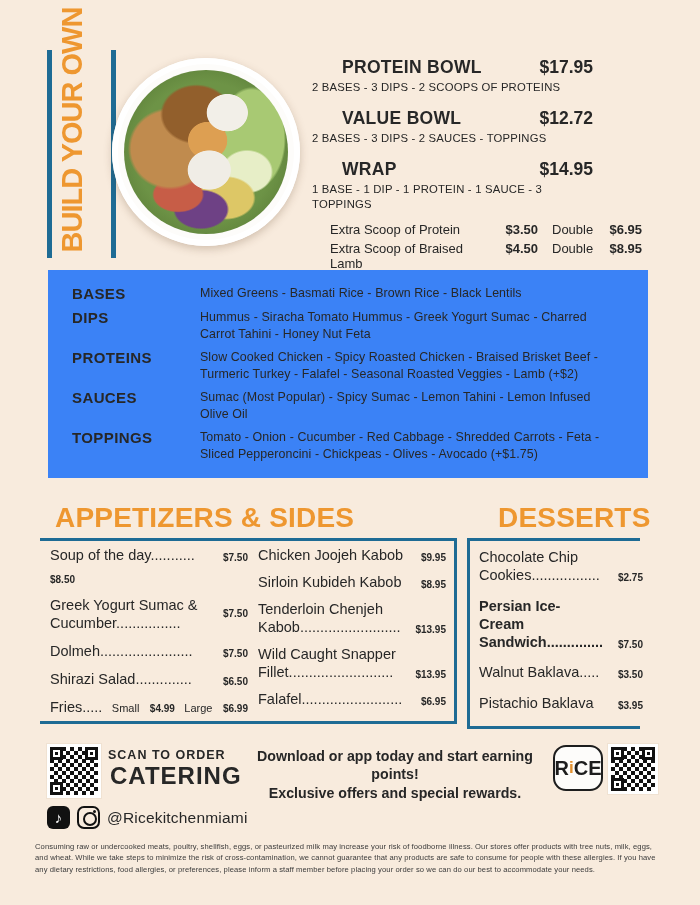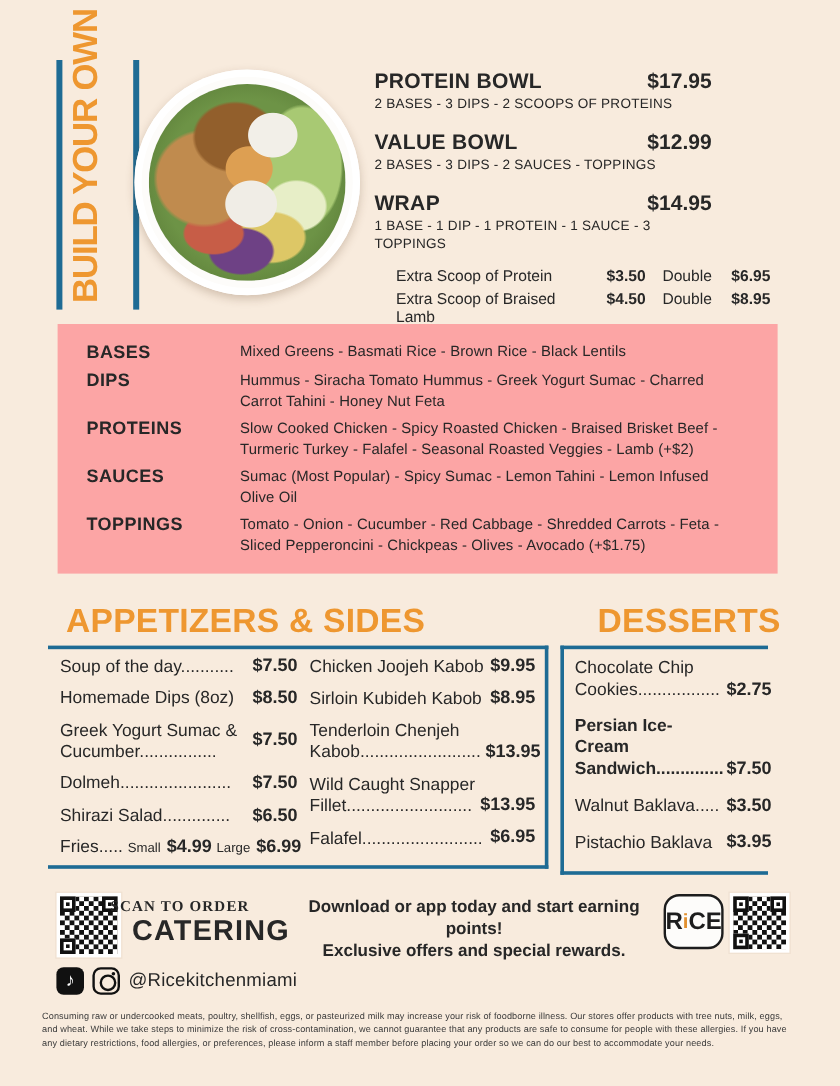--- a/index.html
+++ b/index.html
@@ -34,65 +34,65 @@
       radial-gradient(36px 30px at 44% 27%, #925F2C 92%, rgba(0,0,0,0) 100%),
       radial-gradient(42px 41px at 28% 48%, #C08B4E 92%, rgba(0,0,0,0) 100%),
       radial-gradient(26px 18px at 33% 76%, #C75D47 92%, rgba(0,0,0,0) 100%),
       radial-gradient(28px 20px at 47% 85%, #6E4185 92%, rgba(0,0,0,0) 100%),
       radial-gradient(30px 22px at 62% 78%, #DDC766 92%, rgba(0,0,0,0) 100%),
       radial-gradient(26px 22px at 75% 62%, #E7EEC7 92%, rgba(0,0,0,0) 100%),
       radial-gradient(34px 52px at 78% 42%, #A8C973 94%, rgba(0,0,0,0) 100%),
       radial-gradient(circle at 50% 50%, #6D9346 60%, #50702F 100%);
   }
   .byo-menu { position:absolute; left:312px; top:57px; width:281px; }
-  .byo-row { display:flex; justify-content:space-between; align-items:baseline; margin-top:13px; }
+  .byo-row { display:flex; justify-content:space-between; align-items:baseline; margin-top:13px;margin-left:30px; }
   .byo-row:first-child { margin-top:0; }
   .byo-name { font-size:17.5px; font-weight:bold; letter-spacing:.3px; }
   .byo-price { font-size:17.5px; font-weight:bold; }
   .byo-desc { font-size:11.3px; line-height:1.32; letter-spacing:.2px; margin-top:2px; }
   .extras { position:absolute; left:330px; top:222px; width:300px;
     display:grid; grid-template-columns:162px 40px 50px 42px; column-gap:6px; row-gap:4px;
     font-size:13px; }
   .extras .price { font-weight:bold; text-align:right; }
   .extras .dbl { padding-left:8px; }
 
   
   .panel {
     position:absolute; left:48px; top:270px; width:600px; height:208px;
-    background:#fca5a5; display:flex; flex-direction:column; justify-content:space-around;
+    background:#3b82f6; display:flex; flex-direction:column; justify-content:space-around;
     padding:12px 0;
   }
   .prow { display:flex; }
   .prow .plabel { width:152px; padding-left:24px; font-weight:bold; font-size:15px; letter-spacing:.4px; }
   .prow .pdesc { width:420px; font-size:12.4px; line-height:1.35; letter-spacing:.1px; }
 
   
   .sec-title { position:absolute; font-size:28px; font-weight:bold; color:#EE9730; letter-spacing:.2px; }
 
   
   .hline { position:absolute; height:3px; background:#1E6B94; }
   .vline { position:absolute; width:3px; background:#1E6B94; }
 
   
   .mcol { position:absolute; display:flex; flex-direction:column; justify-content:space-between; }
   .mrow { display:flex; justify-content:space-between; align-items:flex-end; gap:4px; font-size:14.5px; line-height:1.25; }
   .mrow .mname { flex:1 1 auto; }
-  .mrow .mprice { flex:0 0 auto; font-weight:bold; font-size:15px; white-space:nowrap; }
+  .mrow .mprice { flex:0 0 auto; font-weight:bold; font-size:10px; white-space:nowrap; }
   .fries { align-items:baseline;text-align:right; }
   .fries .sz { font-size:11px; }
   .fries .mprice { margin-left:1px; }
 
   
   .qr { position:absolute; background:
       conic-gradient(#111 25%, #fff 0 50%, #111 0 75%, #fff 0);
       background-size:8px 8px; border:3px solid #fff; outline:1px solid #f0e2d2; }
   .finder { position:absolute; width:13px; height:13px; border:3px solid #111; background:#fff; }
   .finder::after { content:""; position:absolute; left:2px; top:2px; width:3px; height:3px; background:#111; }
   .f-tl { left:0; top:0; } .f-tr { right:0; top:0; } .f-bl { left:0; bottom:0; }
-  .scan-label { position:absolute; left:92px; top:748px; font-size:12.5px; font-weight:bold; letter-spacing:1px;font-family:Liberation Serif, serif; }
+  .scan-label { position:absolute; left:108px; top:748px; font-size:12.5px; font-weight:bold; letter-spacing:1px; }
   .catering { position:absolute; left:110px; top:762px; font-size:24px; font-weight:bold; letter-spacing:1px; }
   .download { position:absolute; left:245px; top:747px; width:300px; text-align:center;
     font-size:14.2px; font-weight:bold; line-height:1.3; }
   .rice-logo { position:absolute; left:553px; top:745px; width:50px; height:46px;
     border:2.5px solid #1d1d1d; border-radius:13px; background:#FDFCFA;
     display:flex; align-items:center; justify-content:center;
     font-size:20px; font-weight:bold; color:#1d1d1d; letter-spacing:0; }
   .rice-logo .i { color:#E2902F; font-size:17px; }
   .social { position:absolute; left:47px; top:806px; display:flex; align-items:center; gap:7px; }
   .tiktok { width:23px; height:23px; background:#111; border-radius:6px; color:#fff;
@@ -117,21 +117,21 @@
 
 <div class="byo-menu">
   <div class="byo-row">
     <span class="byo-name">PROTEIN BOWL</span>
     <span class="byo-price">$17.95</span>
   </div>
   <div class="byo-desc">2 BASES - 3 DIPS - 2 SCOOPS OF PROTEINS</div>
 
   <div class="byo-row">
     <span class="byo-name">VALUE BOWL</span>
-    <span class="byo-price">$12.99</span>
+    <span class="byo-price">$12.72</span>
   </div>
   <div class="byo-desc">2 BASES - 3 DIPS - 2 SAUCES - TOPPINGS</div>
 
   <div class="byo-row">
     <span class="byo-name">WRAP</span>
     <span class="byo-price">$14.95</span>
   </div>
   <div class="byo-desc">1 BASE - 1 DIP - 1 PROTEIN - 1 SAUCE - 3 TOPPINGS</div>
 </div>
 
@@ -178,21 +178,20 @@
 <div class="hline" style="left:467px; top:538px; width:173px;"></div>
 <div class="vline" style="left:467px; top:538px; height:191px;"></div>
 <div class="hline" style="left:467px; top:726px; width:173px;"></div>
 
 <div class="mcol" style="left:50px; top:546px; width:198px; height:170px;">
   <div class="mrow">
     <span class="mname">Soup of the day...........</span>
     <span class="mprice">$7.50</span>
   </div>
   <div class="mrow">
-    <span class="mname">Homemade Dips (8oz)</span>
     <span class="mprice">$8.50</span>
   </div>
   <div class="mrow" style="align-items:center;">
     <span class="mname" style="max-width:150px;">Greek Yogurt Sumac &amp; Cucumber................</span>
     <span class="mprice">$7.50</span>
   </div>
   <div class="mrow">
     <span class="mname">Dolmeh.......................</span>
     <span class="mprice">$7.50</span>
   </div>

